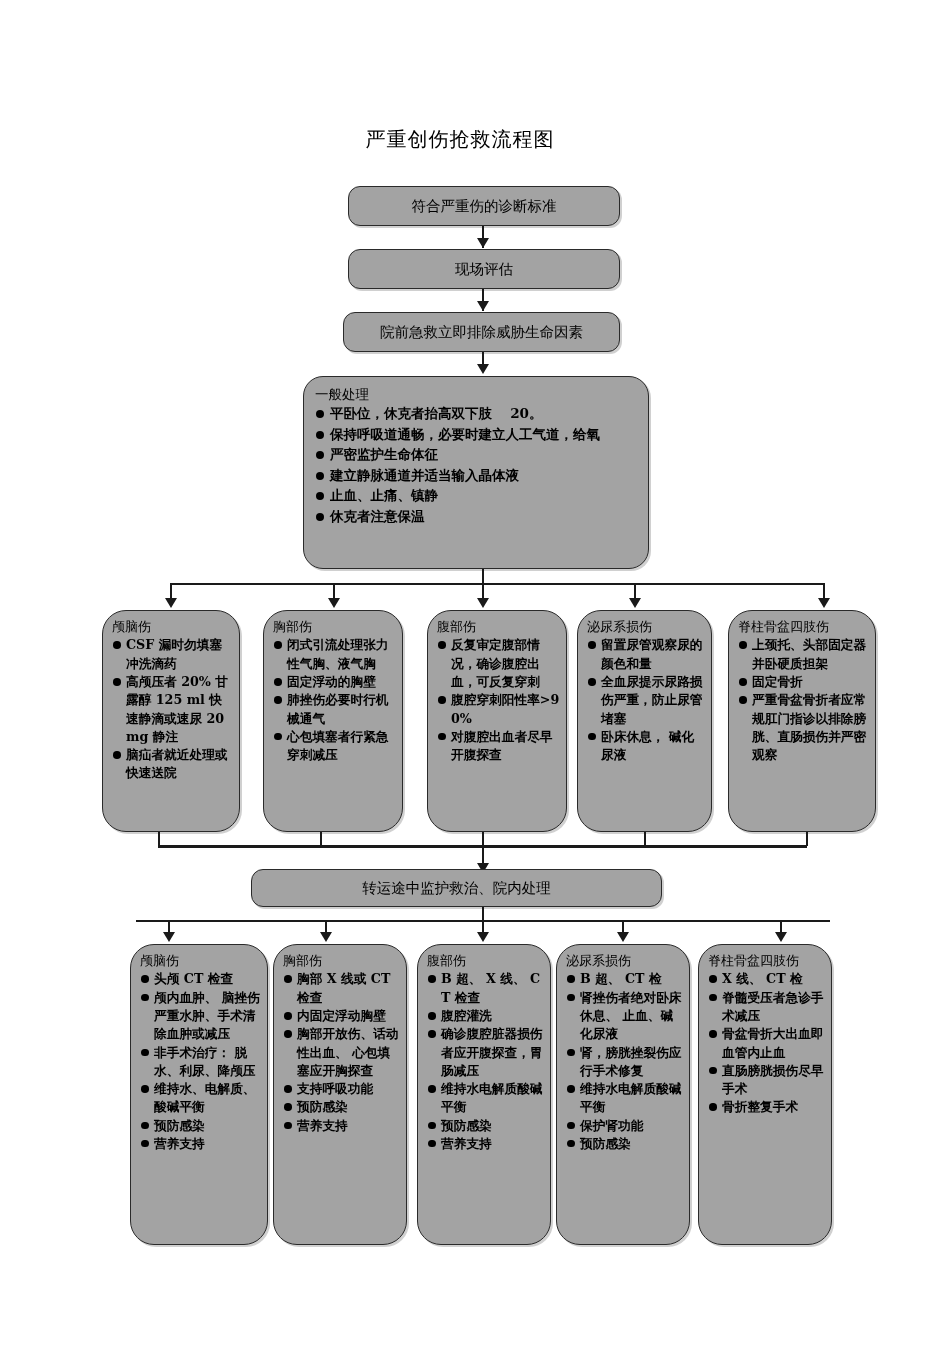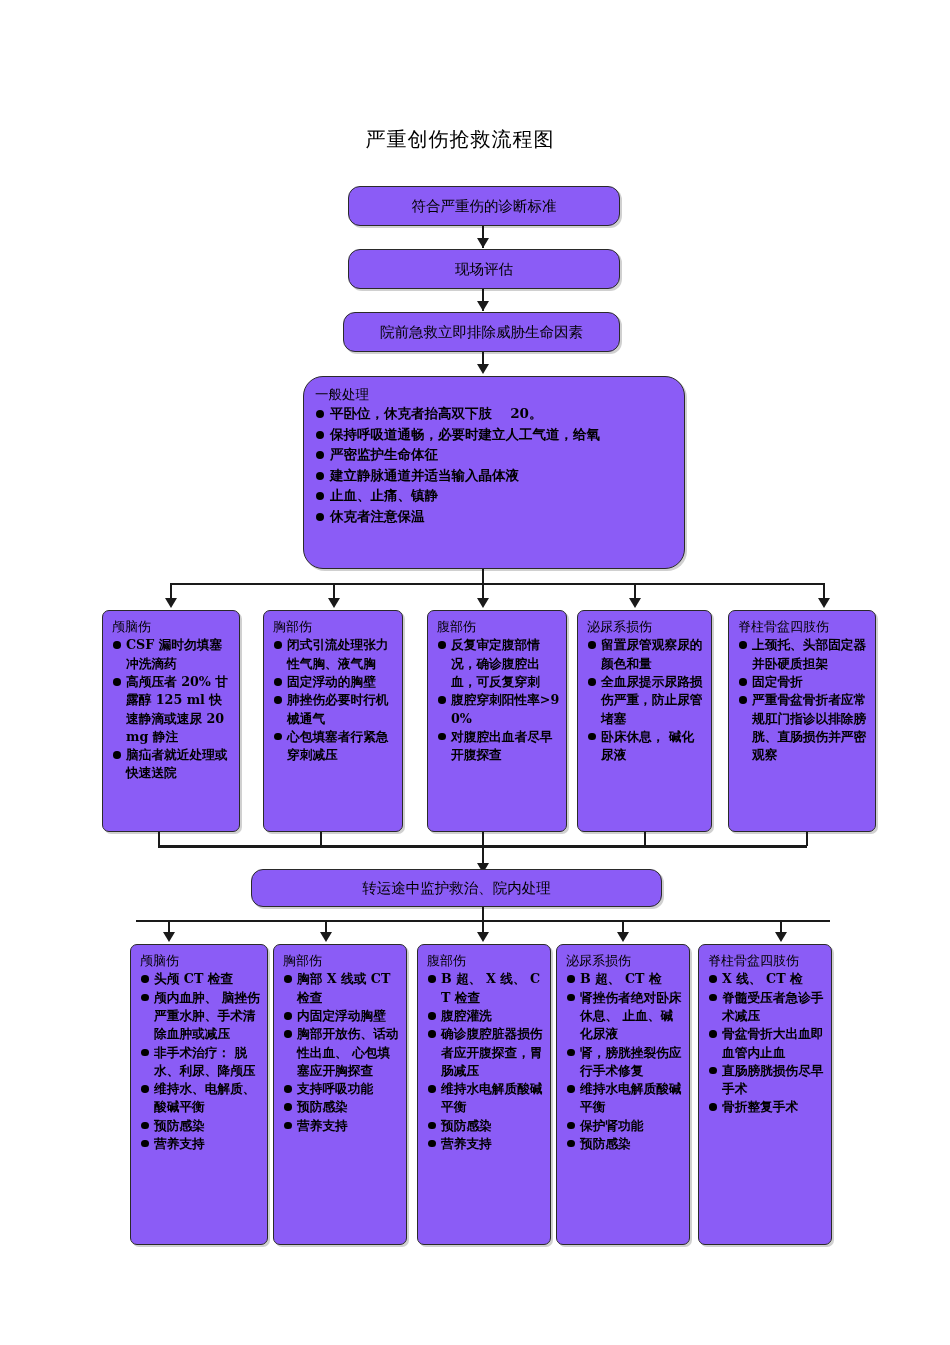--- a/index.html
+++ b/index.html
@@ -31,37 +31,37 @@
     font-family: "DejaVu Serif", "Liberation Serif", serif;
     color: #000;
   }
 
   
   .node {
     position: absolute;
     box-sizing: border-box;
     border: 1.4px solid #2a2a2a;
     border-radius: 14px;
-    background: #8b5cf6;
+    background: #a3a3a3;
     box-shadow: 2px 2px 0 rgba(120,120,120,0.35);
   }
   .node.stage {
     border-radius: 12px;
     display: flex;
     align-items: center;
     justify-content: center;
     font-size: 14.5px;
     font-family: "DejaVu Serif", "Liberation Serif", serif;
   }
   .node.panel {
     border-radius: 20px;
     padding: 8px 10px 8px 11px;
   }
   .node.branch {
-    border-radius: 7px;
+    border-radius: 24px;
     padding: 7px 6px 6px 9px;
   }
 
   .panel-title, .branch-title {
     font-size: 13.5px;
     line-height: 1.42;
     font-family: "DejaVu Serif", "Liberation Serif", serif;
     white-space: pre-wrap;
   }
   .branch-title { font-size: 13px; }
@@ -142,21 +142,21 @@
   <div class="vline" style="left:482px; top:289px; height:22px;"></div>
   <div class="arrow-down" style="left:477px; top:301px;"></div>
 
   <div class="node stage" style="left:343px; top:312px; width:277px; height:40px;">
     <span>院前急救立即排除威胁生命因素</span>
   </div>
 
   <div class="vline" style="left:482px; top:352px; height:20px;"></div>
   <div class="arrow-down" style="left:477px; top:364px;"></div>
 
-  <div class="node panel" style="left:303px; top:376px; width:382px; height:193px;">
+  <div class="node panel" style="left:303px; top:376px; width:346px; height:193px;">
     <div class="panel-title">一般处理</div>
     <ul class="bullets">
       <li>平卧位，休克者抬高双下肢　 20。</li>
       <li>保持呼吸道通畅，必要时建立人工气道，给氧</li>
       <li>严密监护生命体征</li>
       <li>建立静脉通道并适当输入晶体液</li>
       <li>止血、止痛、镇静</li>
       <li>休克者注意保温</li>
     </ul>
   </div>

